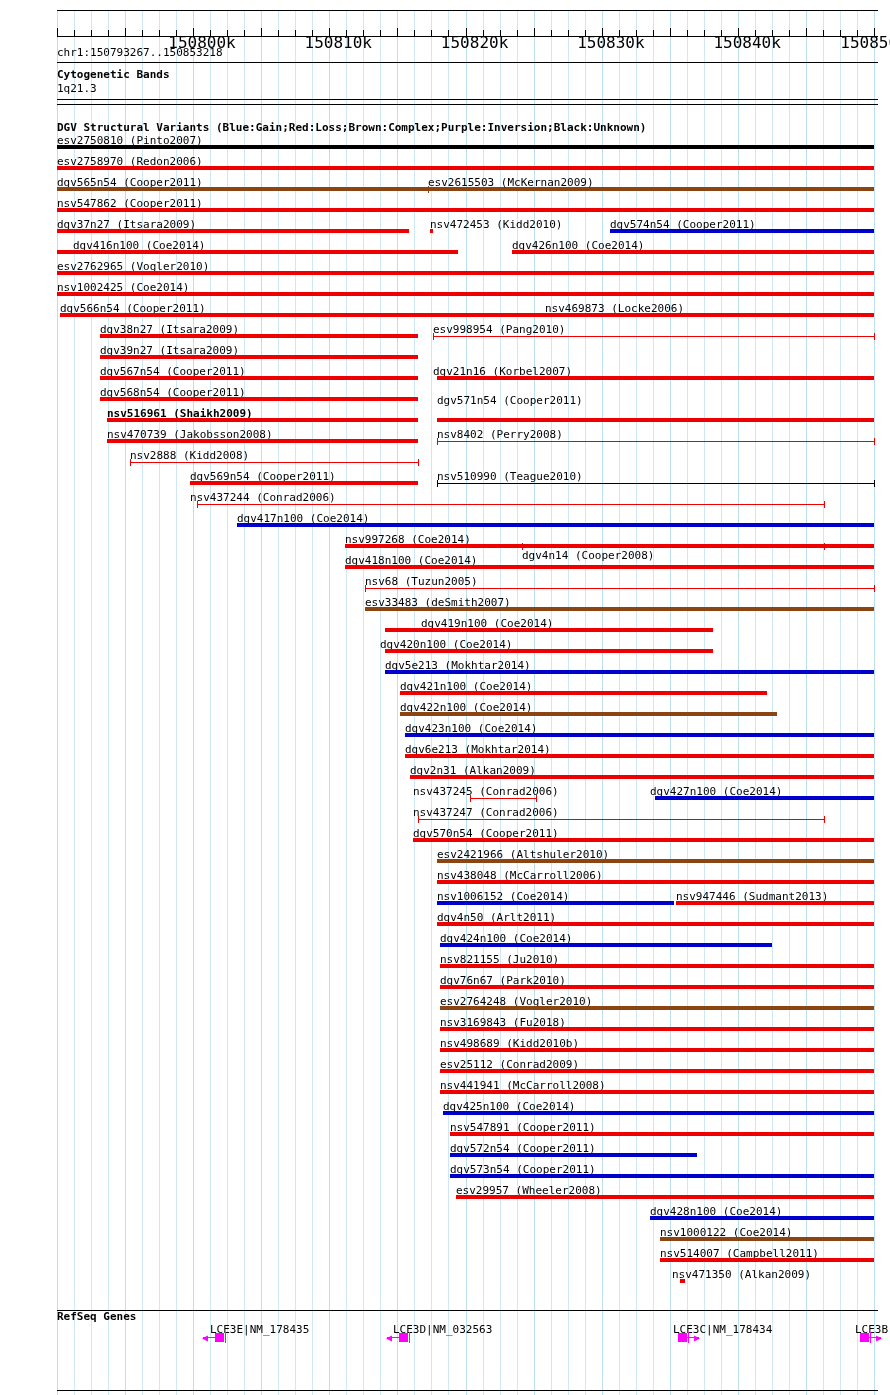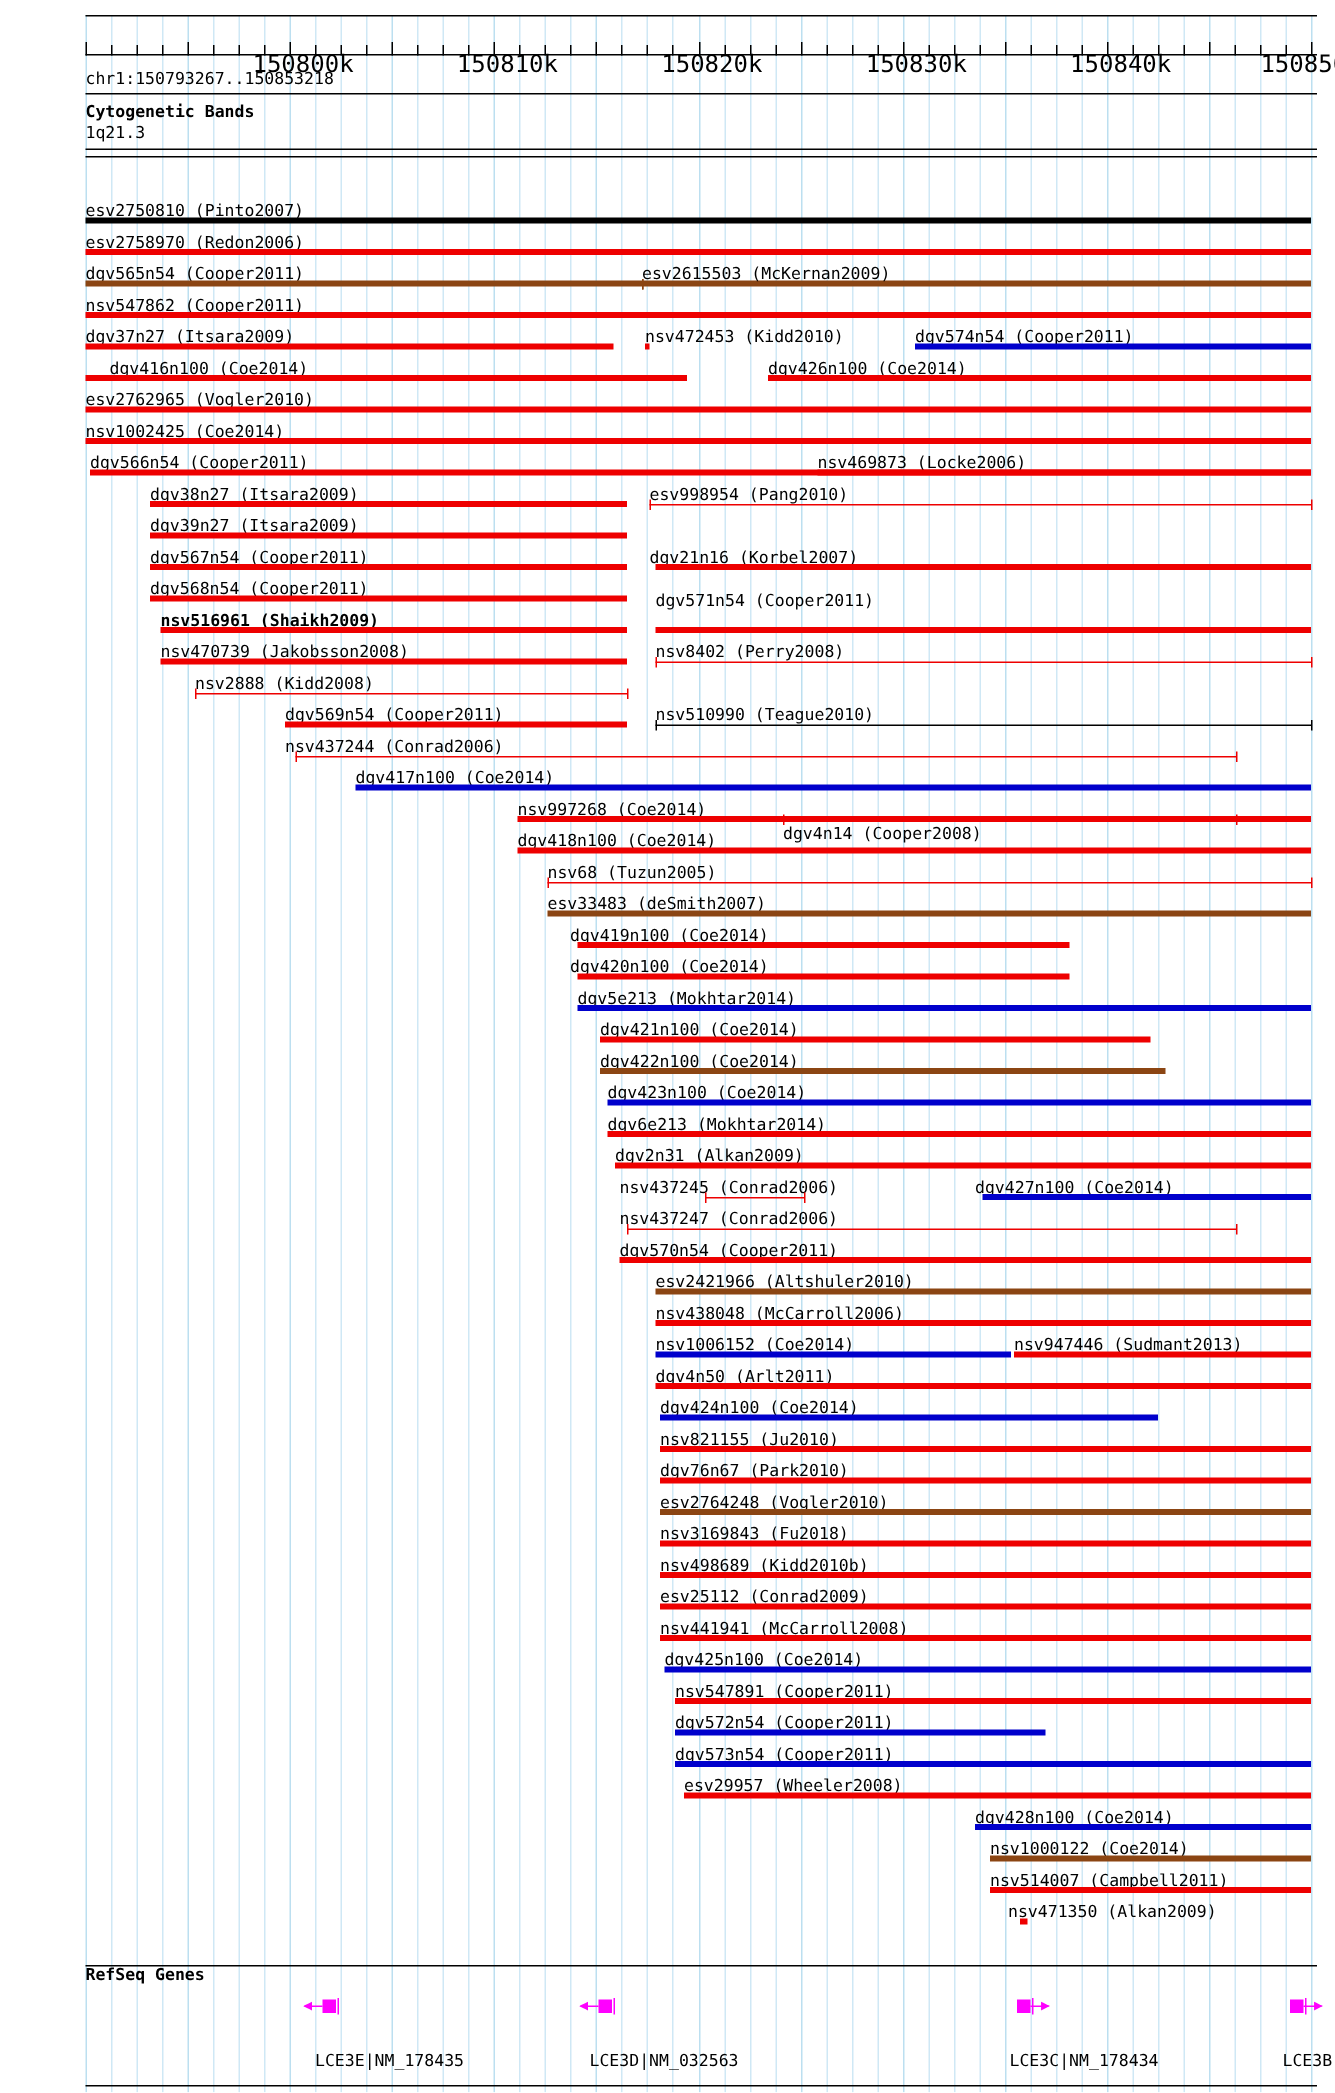--- a/index.html
+++ b/index.html
@@ -128,21 +128,20 @@
     position: absolute;
     font-size: 10px;
     color: #ff00ff;
     line-height: 9px;
   }
   .gene-label {
     position: absolute;
     font-size: 11px;
     white-space: nowrap;
     color: #000000;
-    margin-top: 44px;
   }
 </style>
 </head>
 <body>
 
 <div id="page">
 
   <div id="gridlayer">
       <div class="gridline major" style="left: 57px;"></div>
       <div class="gridline" style="left: 74px;"></div>
@@ -261,20 +260,21 @@
   <div class="hrule" style="top:10px"></div>
   <div class="hrule" style="top:62px"></div>
   <div class="hrule" style="top:99px"></div>
   <div class="hrule" style="top:104px"></div>
   <div class="hrule" style="top:1310px"></div>
   <div class="hrule" style="top:1390px"></div>
 
   <div class="section-title" style="left:57px; top:68px">Cytogenetic Bands</div>
   <div class="plain-label" style="left:57px; top:82px">1q21.3</div>
 
+  <div class="section-title" style="left:57px; top:121px">DGV Structural Variants (Blue:Gain;Red:Loss;Brown:Complex;Purple:Inversion;Black:Unknown)</div>
 
   <div id="variant-layer">
       <div class="vlabel" style="left: 57px; top: 134px;">esv2750810 (Pinto2007)</div>
       <div class="vbar" style="left: 57px; top: 145px; width: 817px; background: rgb(0, 0, 0);"></div>
       <div class="vlabel" style="left: 57px; top: 155px;">esv2758970 (Redon2006)</div>
       <div class="vbar" style="left: 57px; top: 166px; width: 817px; background: rgb(238, 0, 0);"></div>
       <div class="vlabel" style="left: 57px; top: 176px;">dgv565n54 (Cooper2011)</div>
       <div class="vbar" style="left: 57px; top: 187px; width: 817px; background: rgb(139, 69, 19);"></div>
       <div class="vlabel" style="left: 428px; top: 176px;">esv2615503 (McKernan2009)</div>
       <div class="vthin" style="left: 428px; top: 189px; width: 1px; background: rgb(139, 69, 19);"></div>
@@ -347,21 +347,21 @@
       <div class="vcap" style="left: 522px; top: 543px; background: rgb(238, 0, 0);"></div>
       <div class="vcap" style="left: 824px; top: 543px; background: rgb(238, 0, 0);"></div>
       <div class="vlabel" style="left: 345px; top: 554px;">dgv418n100 (Coe2014)</div>
       <div class="vbar" style="left: 345px; top: 565px; width: 529px; background: rgb(238, 0, 0);"></div>
       <div class="vlabel" style="left: 365px; top: 575px;">nsv68 (Tuzun2005)</div>
       <div class="vthin" style="left: 365px; top: 588px; width: 509px; background: rgb(238, 0, 0);"></div>
       <div class="vcap" style="left: 365px; top: 585px; background: rgb(238, 0, 0);"></div>
       <div class="vcap" style="left: 874px; top: 585px; background: rgb(238, 0, 0);"></div>
       <div class="vlabel" style="left: 365px; top: 596px;">esv33483 (deSmith2007)</div>
       <div class="vbar" style="left: 365px; top: 607px; width: 509px; background: rgb(139, 69, 19);"></div>
-      <div class="vlabel" style="left: 380px; top: 617px;">dgv419n100 (Coe2014)</div>
+      <div class="vlabel" style="left: 380px; top: 617px; padding-left: 41px;">dgv419n100 (Coe2014)</div>
       <div class="vbar" style="left: 385px; top: 628px; width: 328px; background: rgb(238, 0, 0);"></div>
       <div class="vlabel" style="left: 380px; top: 638px;">dgv420n100 (Coe2014)</div>
       <div class="vbar" style="left: 385px; top: 649px; width: 328px; background: rgb(238, 0, 0);"></div>
       <div class="vlabel" style="left: 385px; top: 659px;">dgv5e213 (Mokhtar2014)</div>
       <div class="vbar" style="left: 385px; top: 670px; width: 489px; background: rgb(0, 0, 204);"></div>
       <div class="vlabel" style="left: 400px; top: 680px;">dgv421n100 (Coe2014)</div>
       <div class="vbar" style="left: 400px; top: 691px; width: 367px; background: rgb(238, 0, 0);"></div>
       <div class="vlabel" style="left: 400px; top: 701px;">dgv422n100 (Coe2014)</div>
       <div class="vbar" style="left: 400px; top: 712px; width: 377px; background: rgb(139, 69, 19);"></div>
       <div class="vlabel" style="left: 405px; top: 722px;">dgv423n100 (Coe2014)</div>

